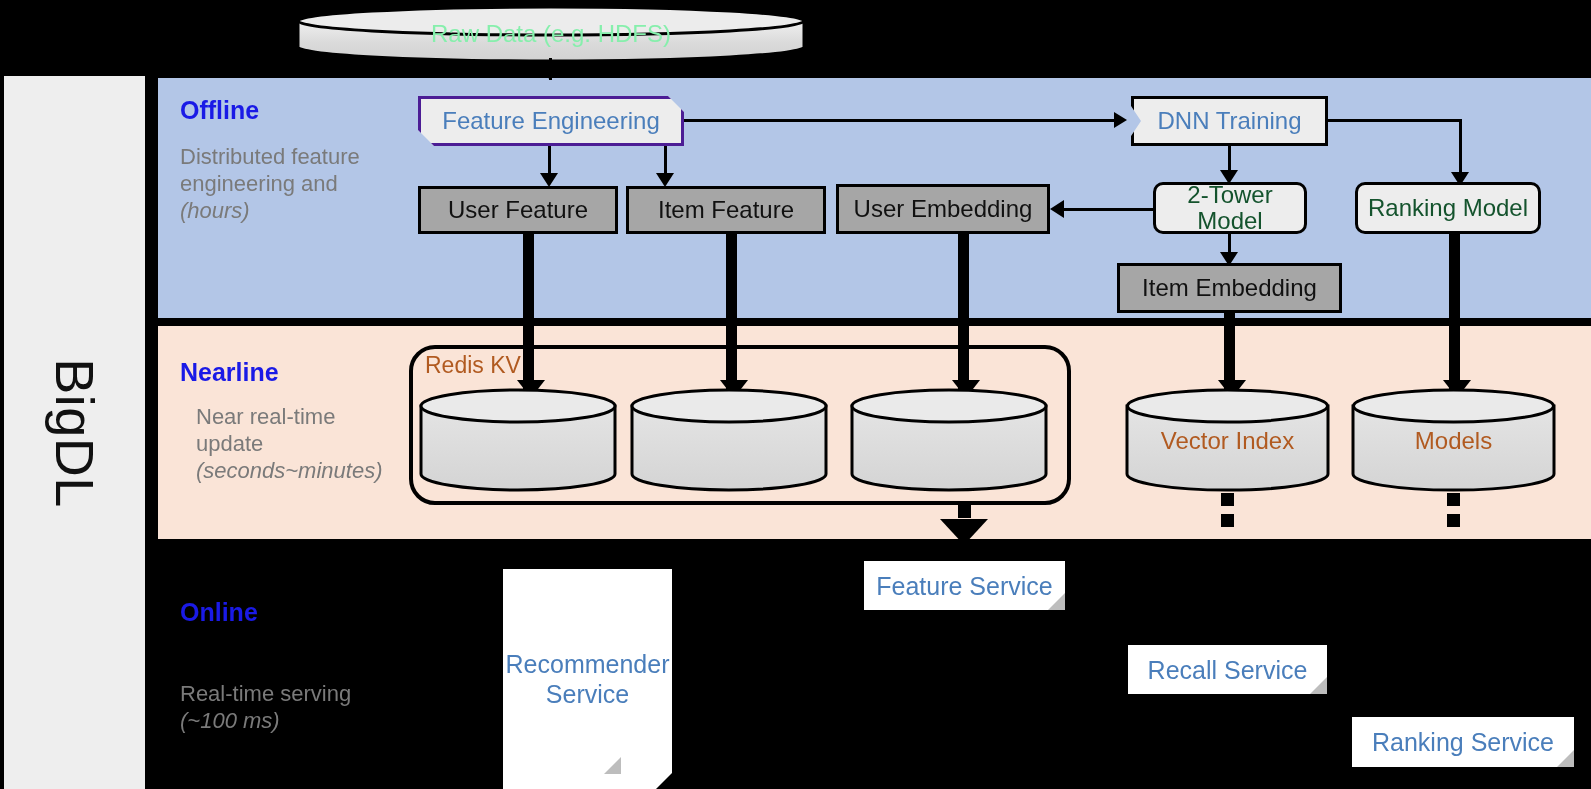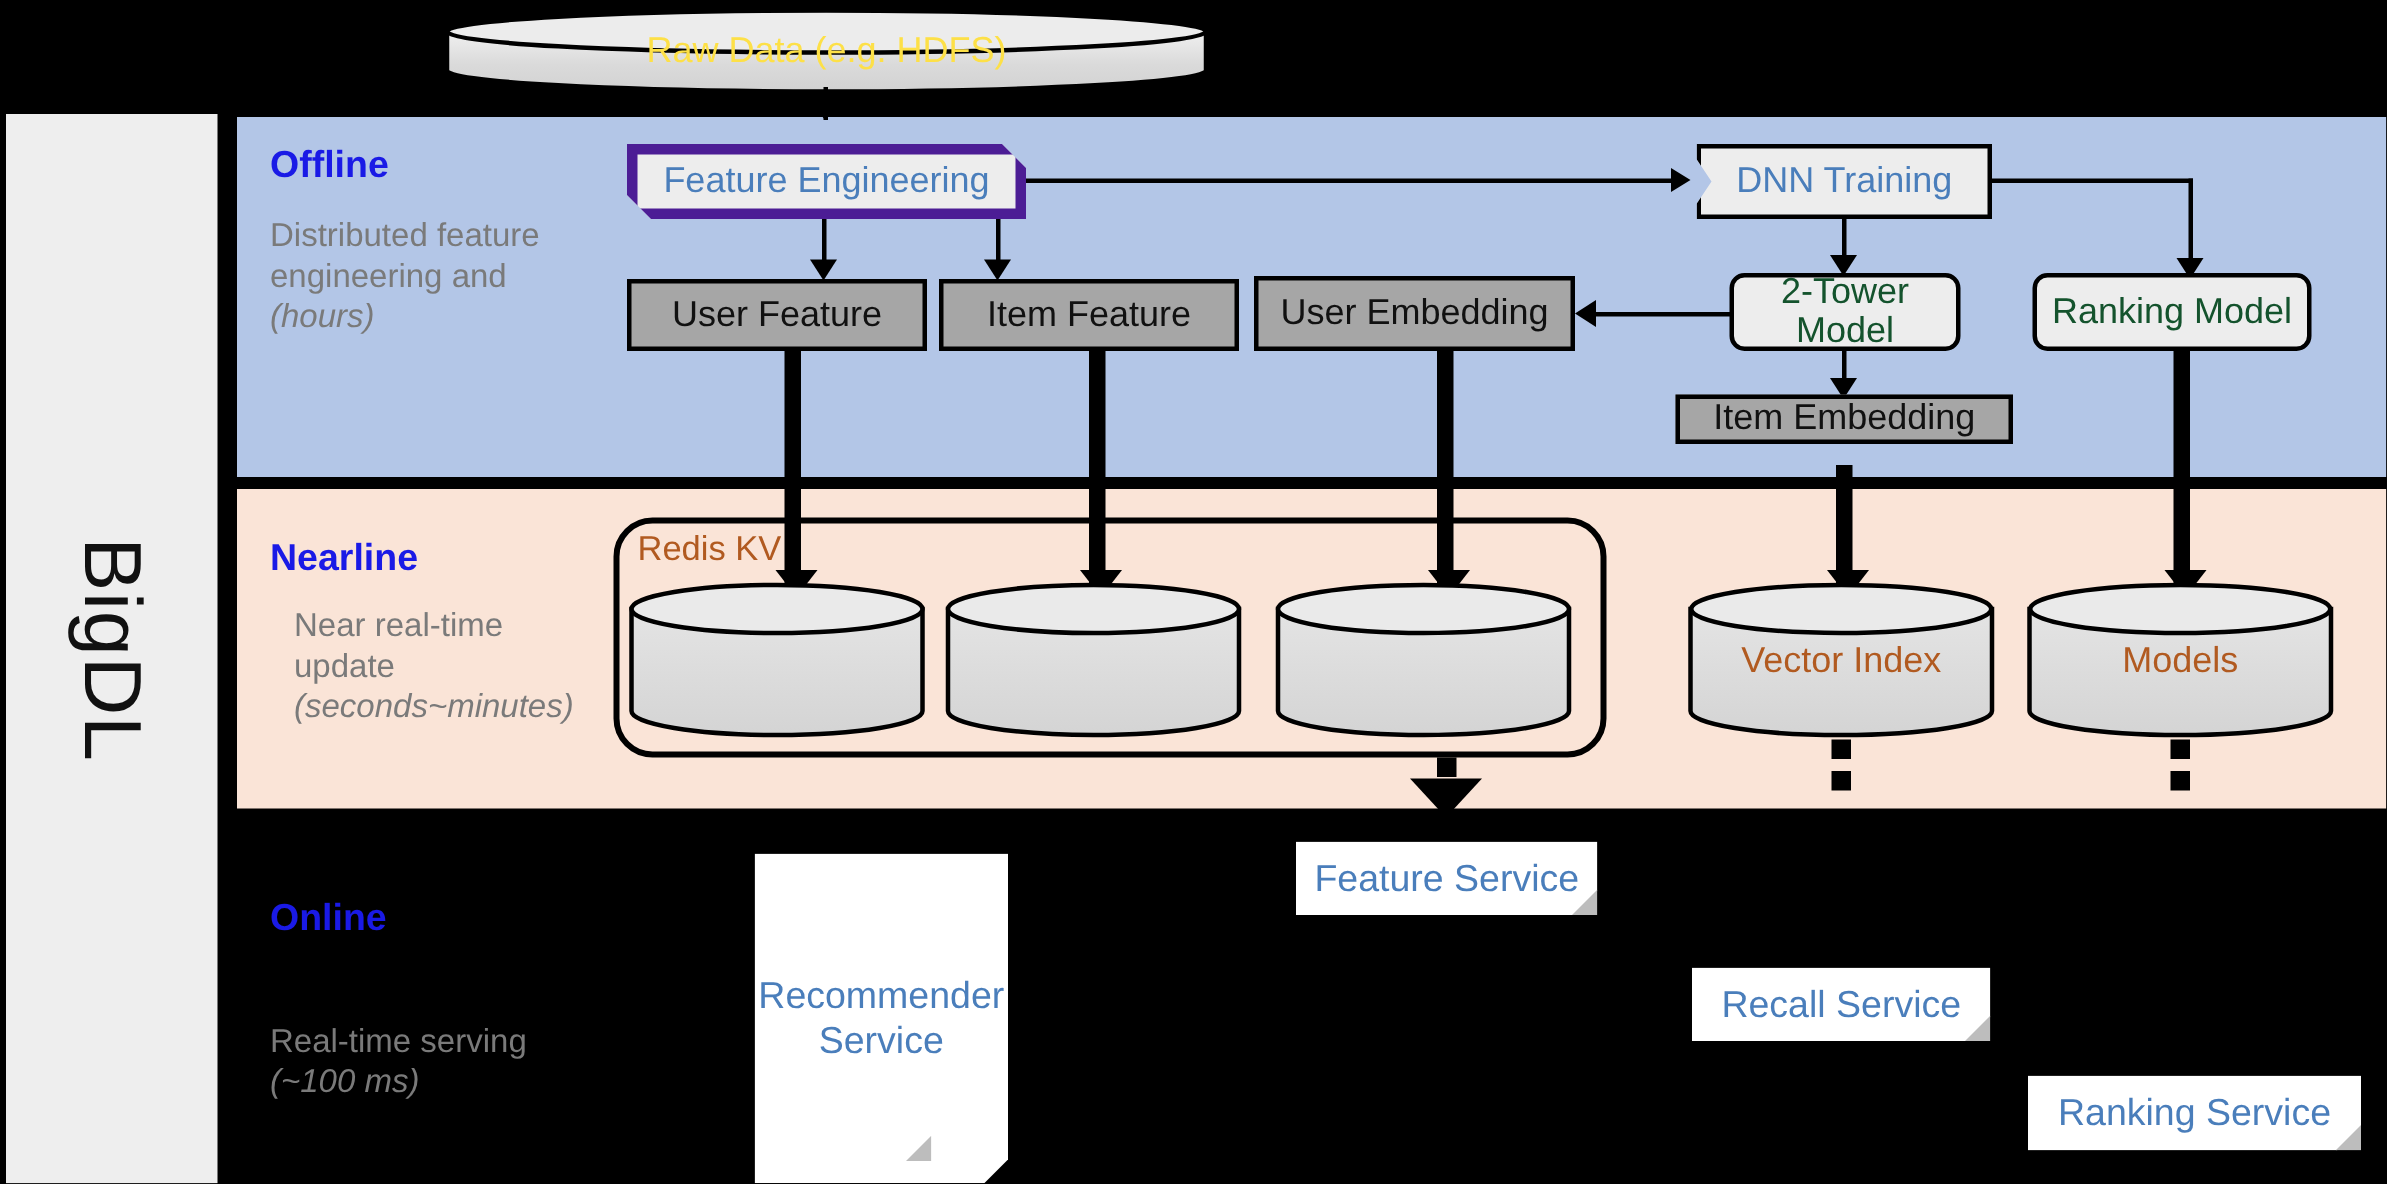--- a/index.html
+++ b/index.html
@@ -22,34 +22,34 @@
   .band-title{position:absolute;color:#1a1ae6;font-size:25px;font-weight:600;}
   .band-sub{position:absolute;color:#7a7a7a;font-size:22px;line-height:27px;width:190px;}
   .band-sub i{font-style:italic;}
 
   
   .node{position:absolute;box-sizing:border-box;display:flex;align-items:center;
         justify-content:center;text-align:center;line-height:1.1;}
 
   .gray-box{background:#a6a6a6;border:3px solid #000;color:#111;font-size:24px;}
 
-  .flag-box{background:#ededed;border:7px solid #4c1d95;color:#4a7ebb;font-size:24px;
+  .flag-box{background:#ededed;border:3px solid #4c1d95;color:#4a7ebb;font-size:24px;
        clip-path:polygon(0 0, calc(100% - 16px) 0, 100% 16px, 100% 100%, 16px 100%, 0 calc(100% - 16px));}
 
   .notch-box{background:#ededed;border:3px solid #000;color:#4a7ebb;font-size:24px;
        clip-path:polygon(0 0, 100% 0, 100% 100%, 0 100%,
                          0 calc(100% - 10px), 10px 50%, 0 10px);}
 
   .round-box{background:#ededed;border:3px solid #000;color:#14532d;font-size:24px;border-radius:10px;}
 
   
   .cyl{position:absolute;}
   .cyl svg{display:block;overflow:visible;}
   .cyl .cyl-label{position:absolute;left:0;right:0;top:50%;transform:translateY(-50%);
-      text-align:center;font-size:24px;color:#fde047;pointer-events:none;}
+      text-align:center;font-size:24px;color:#86efac;pointer-events:none;}
   .cyl .cyl-label.brown{color:#b15a20;}
 
   
   #redis-box{position:absolute;left:409px;top:345px;width:662px;height:160px;
       border:4px solid #000;border-radius:26px;box-sizing:border-box;}
   #redis-label{position:absolute;left:425px;top:352px;color:#b15a20;font-size:23px;}
 
   
   .ln{position:absolute;background:#000;}
   .ln.v{width:3px;}
@@ -140,21 +140,21 @@
 
   <div class="node round-box" style="left:1153px;top:182px;width:154px;height:52px;">2-Tower Model</div>
   <div class="node round-box" style="left:1355px;top:182px;width:186px;height:52px;">Ranking Model</div>
 
   <div class="ln h" style="left:1063px;top:208px;width:92px;"></div>
   <div class="arrow-l" style="left:1050px;top:200px;"></div>
 
   <div class="ln v" style="left:1228px;top:234px;height:26px;"></div>
   <div class="arrow-d" style="left:1220px;top:252px;"></div>
 
-  <div class="node gray-box" style="left:1117px;top:263px;width:225px;height:33px;">Item Embedding</div>
+  <div class="node gray-box" style="left:1117px;top:263px;width:225px;height:50px;">Item Embedding</div>
 
   <div class="ln thick-v" style="left:523px;top:234px;height:160px;"></div>
   <div class="arrow-d big" style="left:517px;top:380px;"></div>
 
   <div class="ln thick-v" style="left:726px;top:234px;height:160px;"></div>
   <div class="arrow-d big" style="left:720px;top:380px;"></div>
 
   <div class="ln thick-v" style="left:958px;top:234px;height:160px;"></div>
   <div class="arrow-d big" style="left:952px;top:380px;"></div>
 

